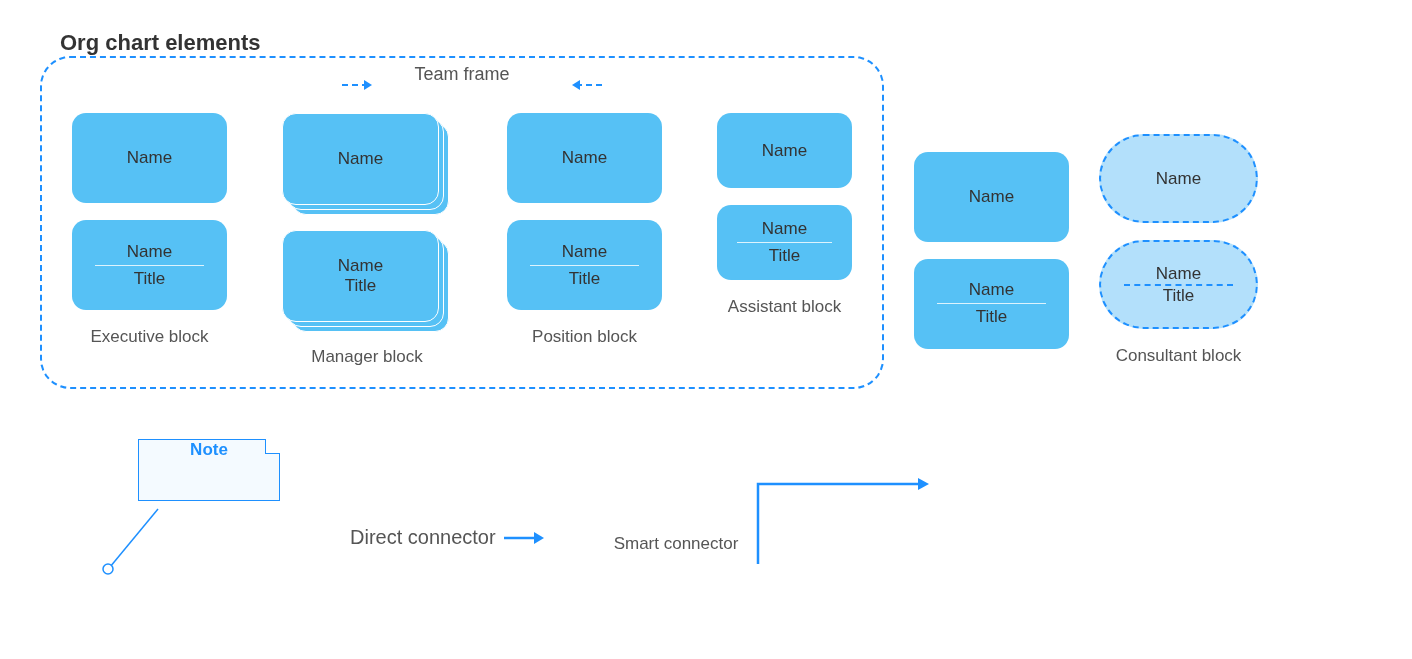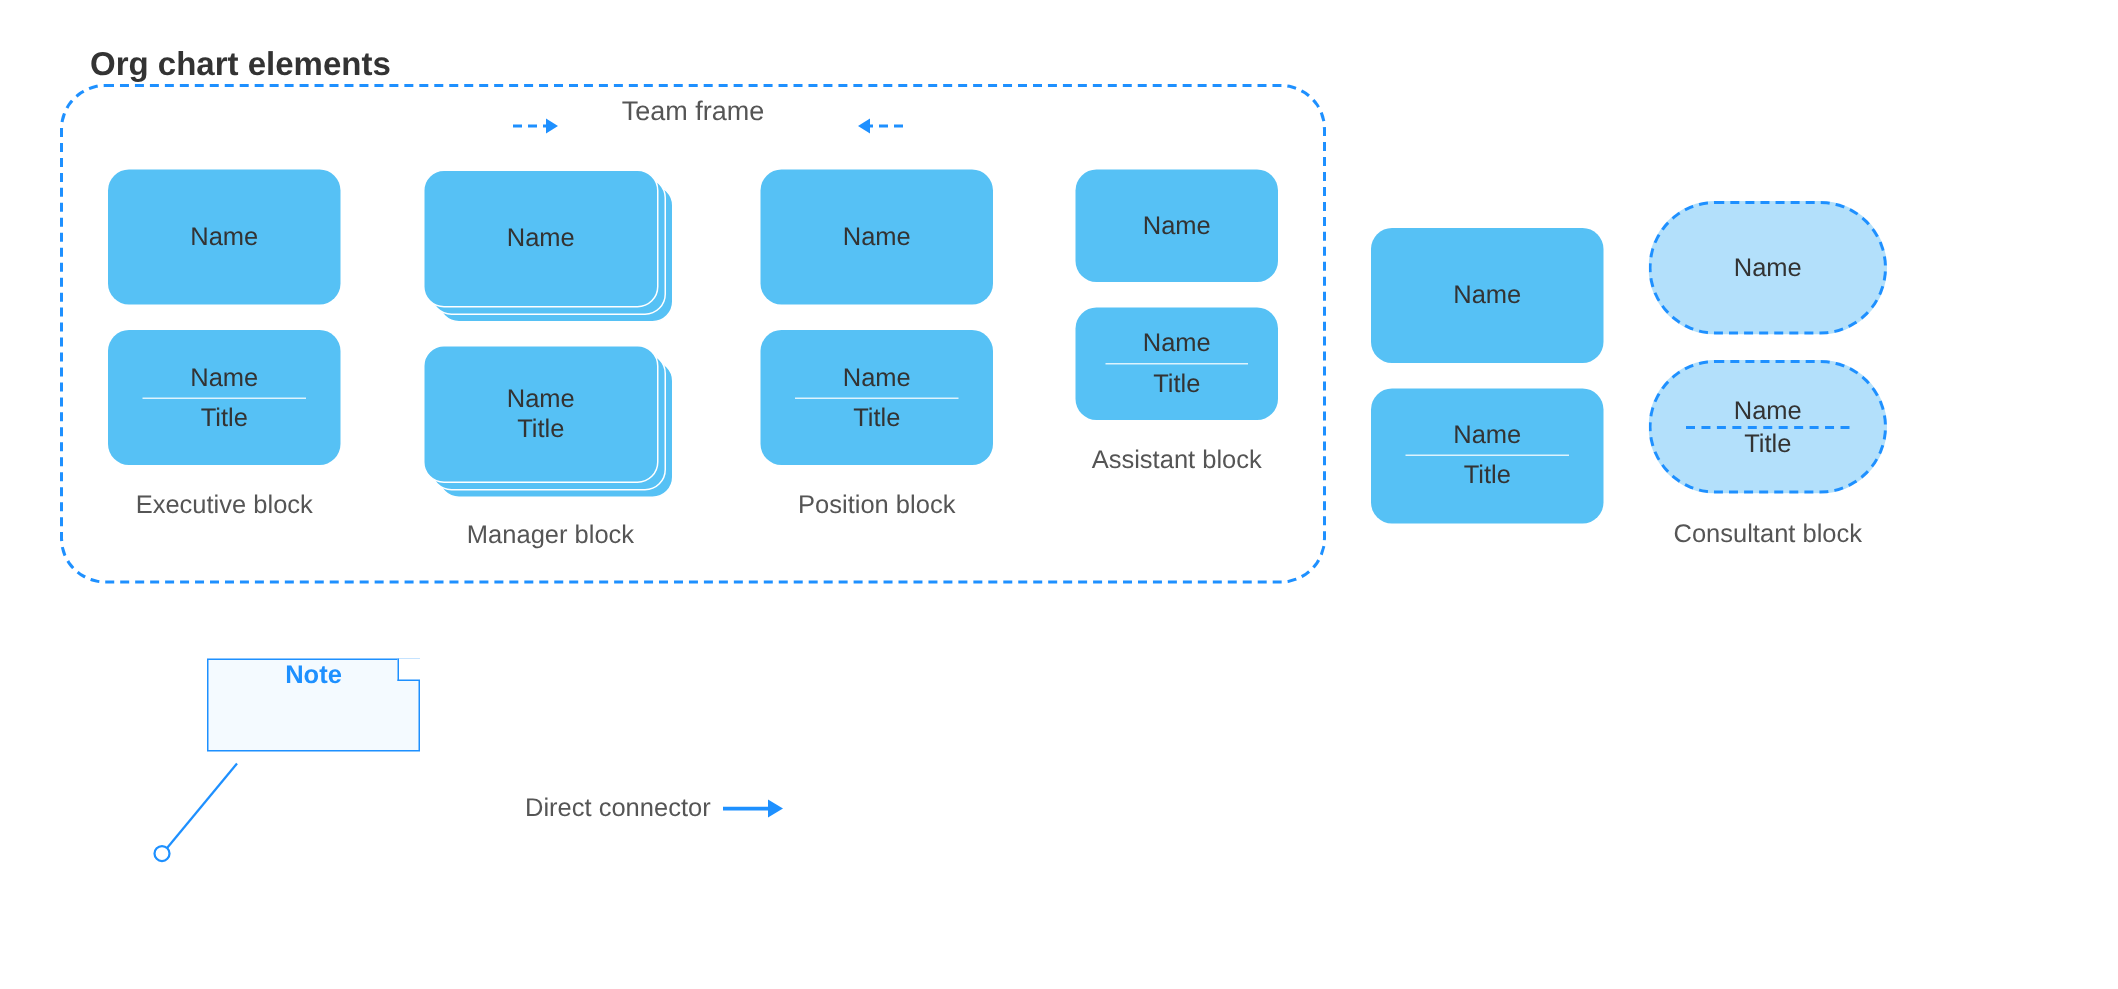--- a/index.html
+++ b/index.html
@@ -168,21 +168,21 @@
     width: 65px;
     height: 65px;
     left: 0;
     bottom: 0;
   }
   .note-pointer svg { overflow: visible; }
   .direct-conn {
     display: flex;
     align-items: center;
     gap: 8px;
-    font-size: 17px;
+    font-size: 20px;
     color: #555;
     padding-bottom: 20px;
   }
   .direct-conn svg { overflow: visible; }
   .smart-conn {
     display: flex;
     align-items: flex-end;
     gap: 15px;
     padding-bottom: 0;
   }
@@ -314,14 +314,21 @@
   </div>
 
   <div class="direct-conn">
     <span>Direct connector</span>
     <svg width="40" height="14">
       <line x1="0" y1="7" x2="30" y2="7" stroke="#1e90ff" stroke-width="2.5"></line>
       <polygon points="30,1 40,7 30,13" fill="#1e90ff"></polygon>
     </svg>
   </div>
 
+  <div class="smart-conn">
+    <div class="smart-label">Smart connector</div>
+    <svg width="180" height="95">
+      <polyline points="5,90 5,10 165,10" fill="none" stroke="#1e90ff" stroke-width="2.5"></polyline>
+      <polygon points="165,4 176,10 165,16" fill="#1e90ff"></polygon>
+    </svg>
+  </div>
 
 </div>
 
 </body></html>

